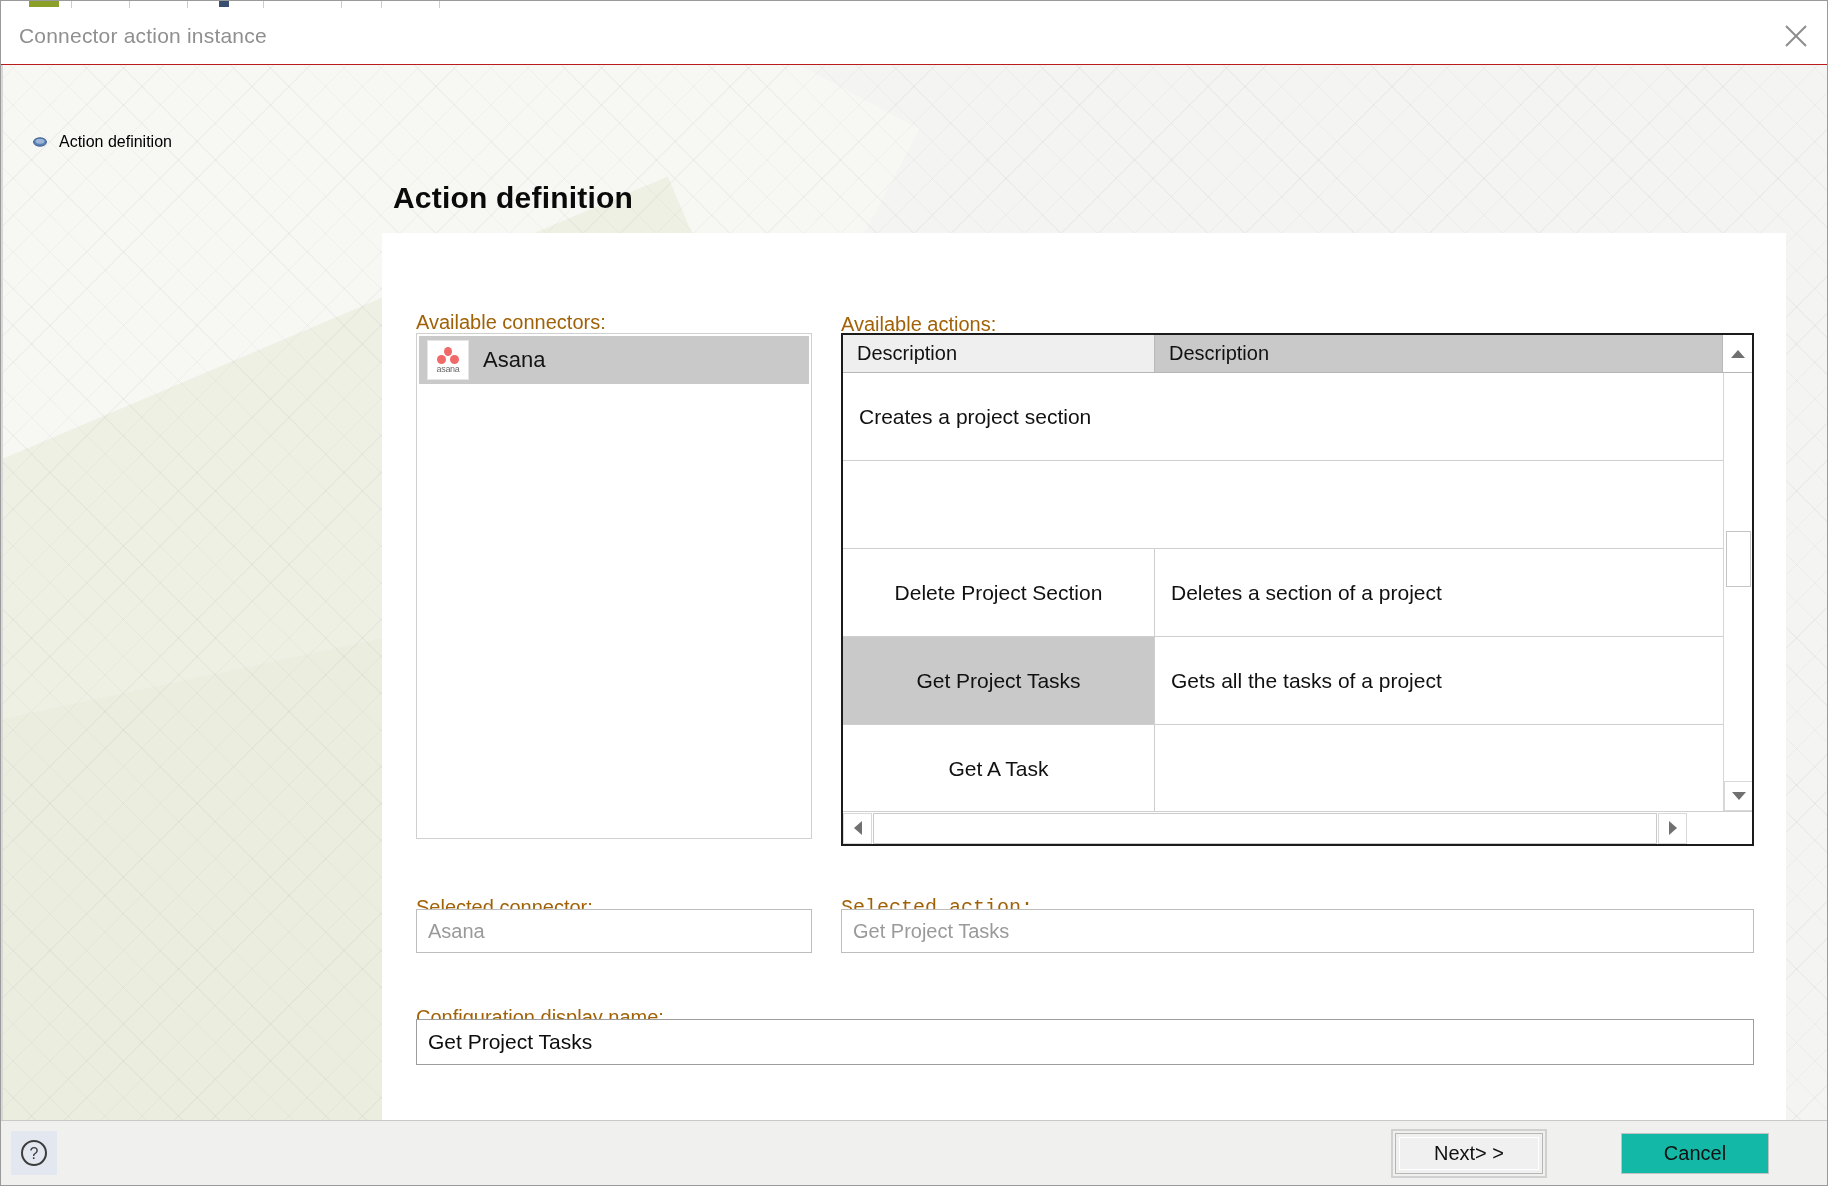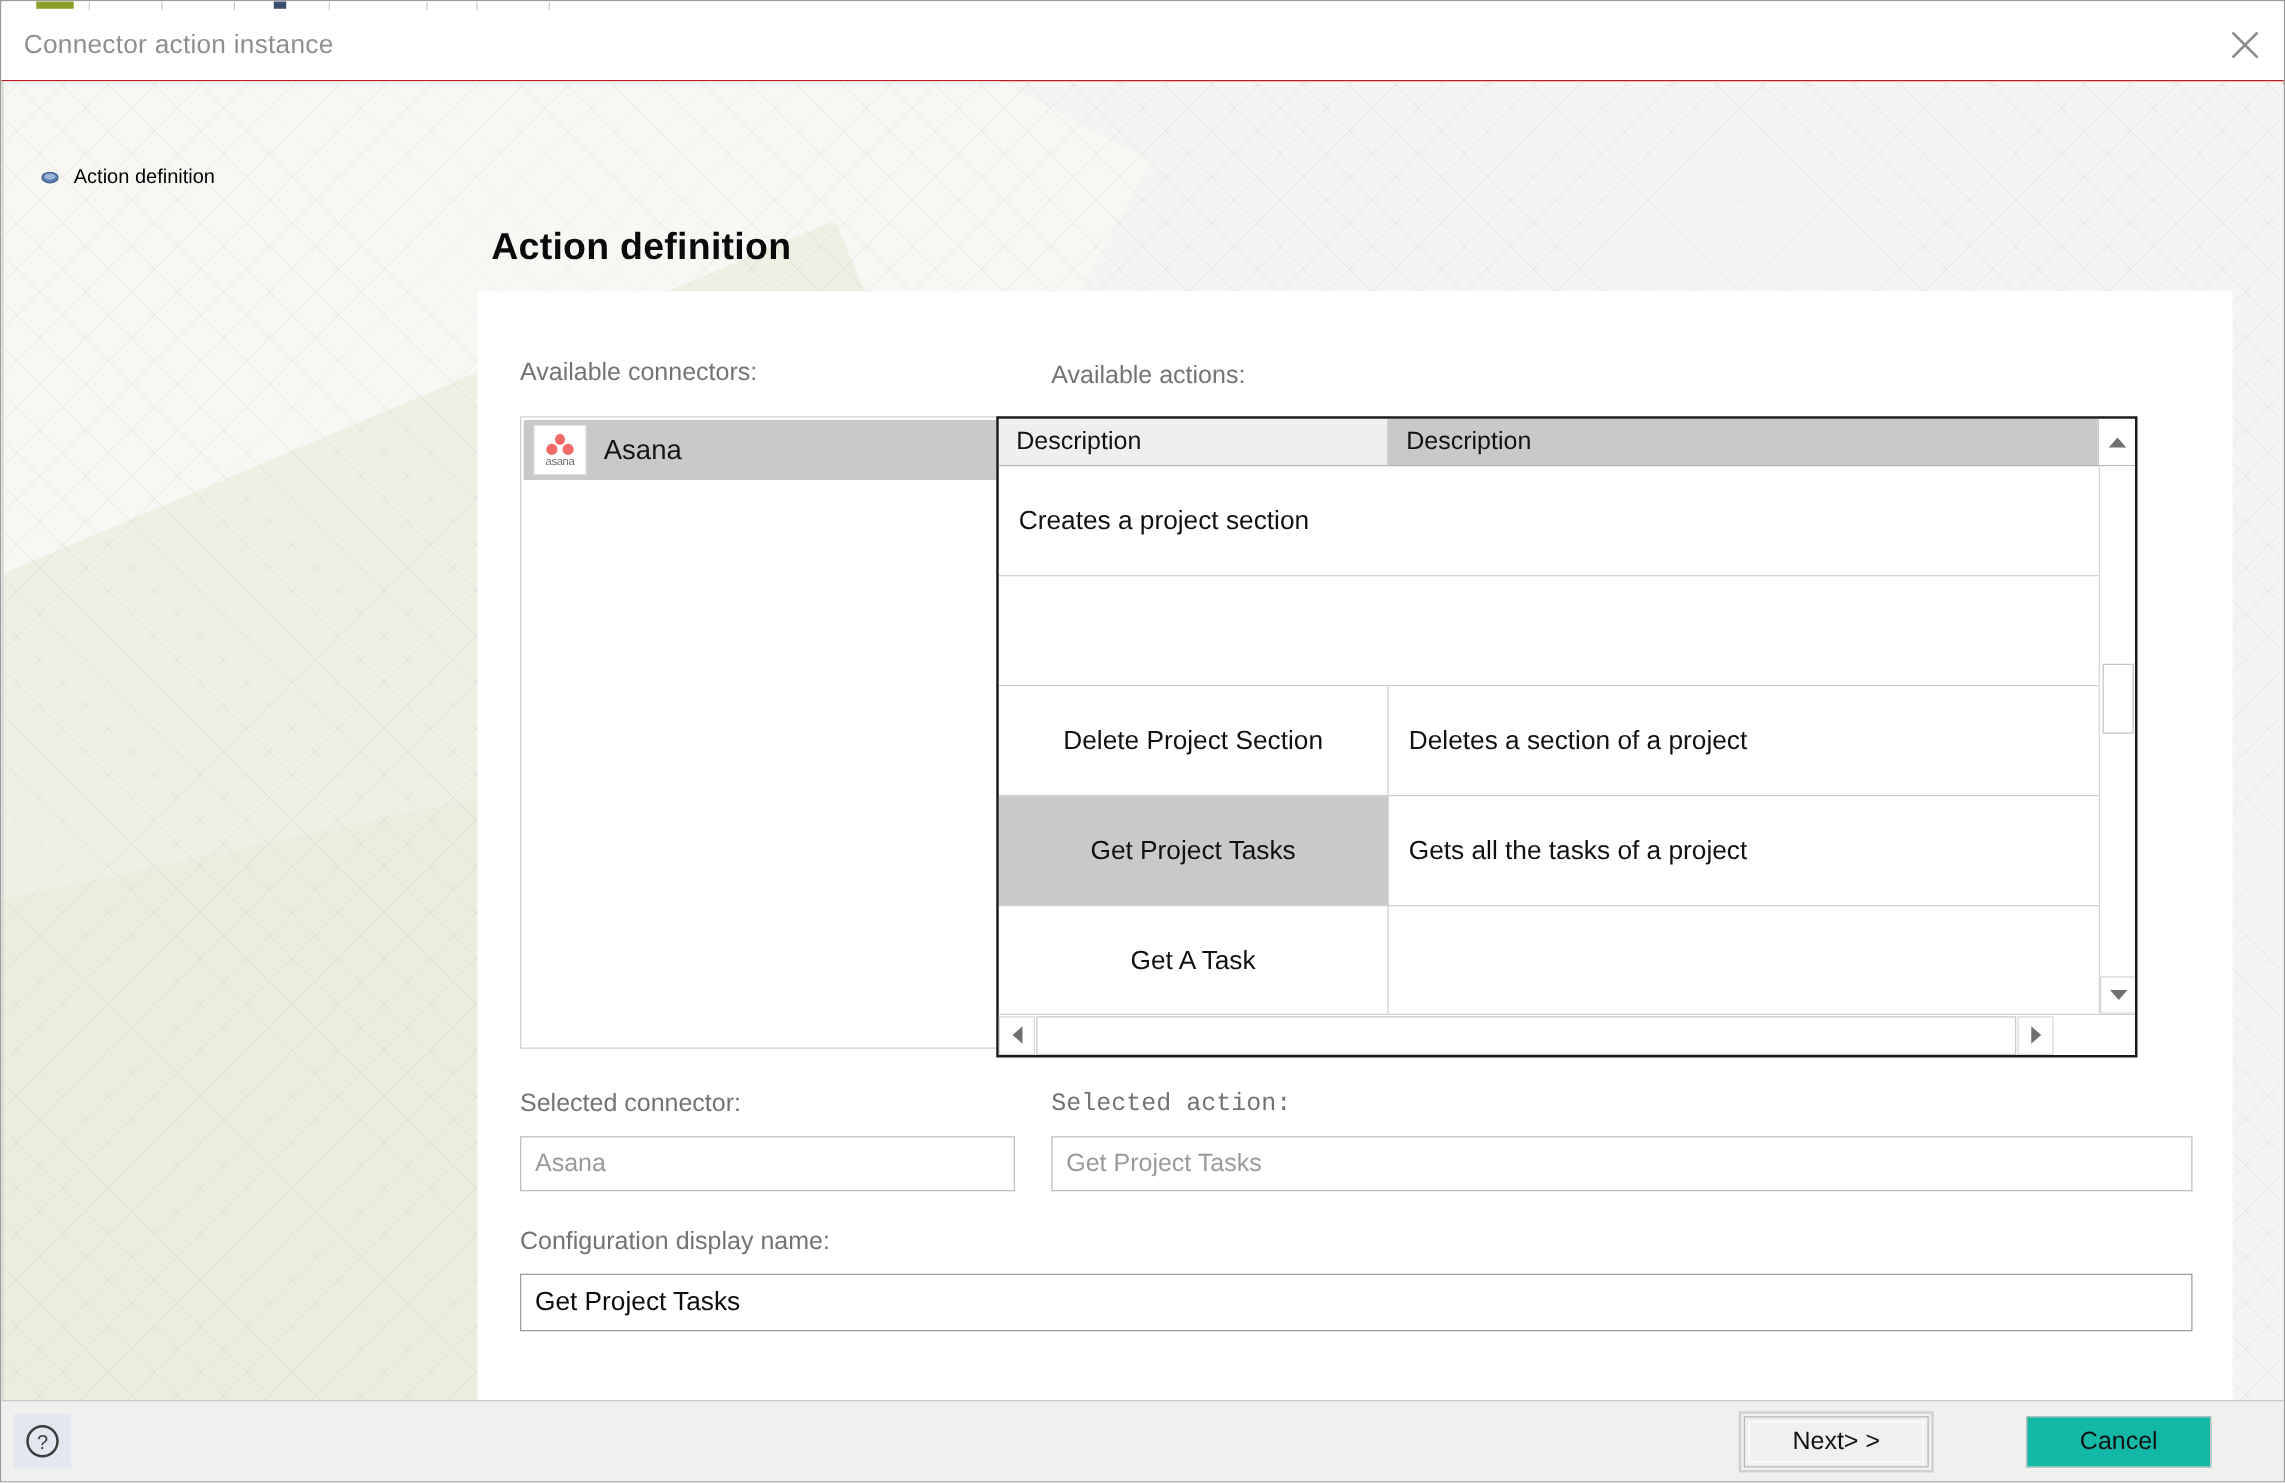--- a/index.html
+++ b/index.html
@@ -96,21 +96,21 @@
     font-size:30px;font-weight:bold;color:#0a0a0a;letter-spacing:.2px;
   }
   #panel{
     position:absolute;left:381px;top:168px;
     width:1404px;height:897px;
     background:#ffffff;
     box-sizing:border-box;
   }
 
   
-  .field-label{position:absolute;font-size:20px;color:#737373;}
+  .field-label{position:absolute;font-size:20px;color:#a16207;margin-top:24px;}
 
   
   #connectors-list{
     position:absolute;left:415px;top:268px;
     width:396px;height:506px;
     background:#ffffff;
     border:1px solid #d0d0d0;
     box-sizing:border-box;
     overflow:hidden;
   }
@@ -132,21 +132,21 @@
   .connector-row .logo .d-top{left:9px;top:0;width:8px;height:9px;background:#f06a6a;}
   .connector-row .logo .d-bl{left:2px;top:8px;width:9px;height:9px;background:#f06a6a;}
   .connector-row .logo .d-br{left:15px;top:8px;width:9px;height:9px;background:#f06a6a;}
   .connector-row .logo .wordmark{
     font-size:9px;color:#6b6b6b;line-height:10px;letter-spacing:-.3px;
   }
   .connector-row .cname{margin-left:14px;font-size:22px;color:#141414;}
 
   
   #actions-grid{
-    position:absolute;left:796px;top:268px;
+    position:absolute;left:840px;top:268px;
     width:913px;height:513px;
     border:2px solid #1b1b1b;
     background:#ffffff;
     box-sizing:border-box;
     overflow:hidden;
   }
   #grid-head{
     position:relative;height:38px;display:flex;
     border-bottom:1px solid #b6b6b6;
     box-sizing:border-box;

